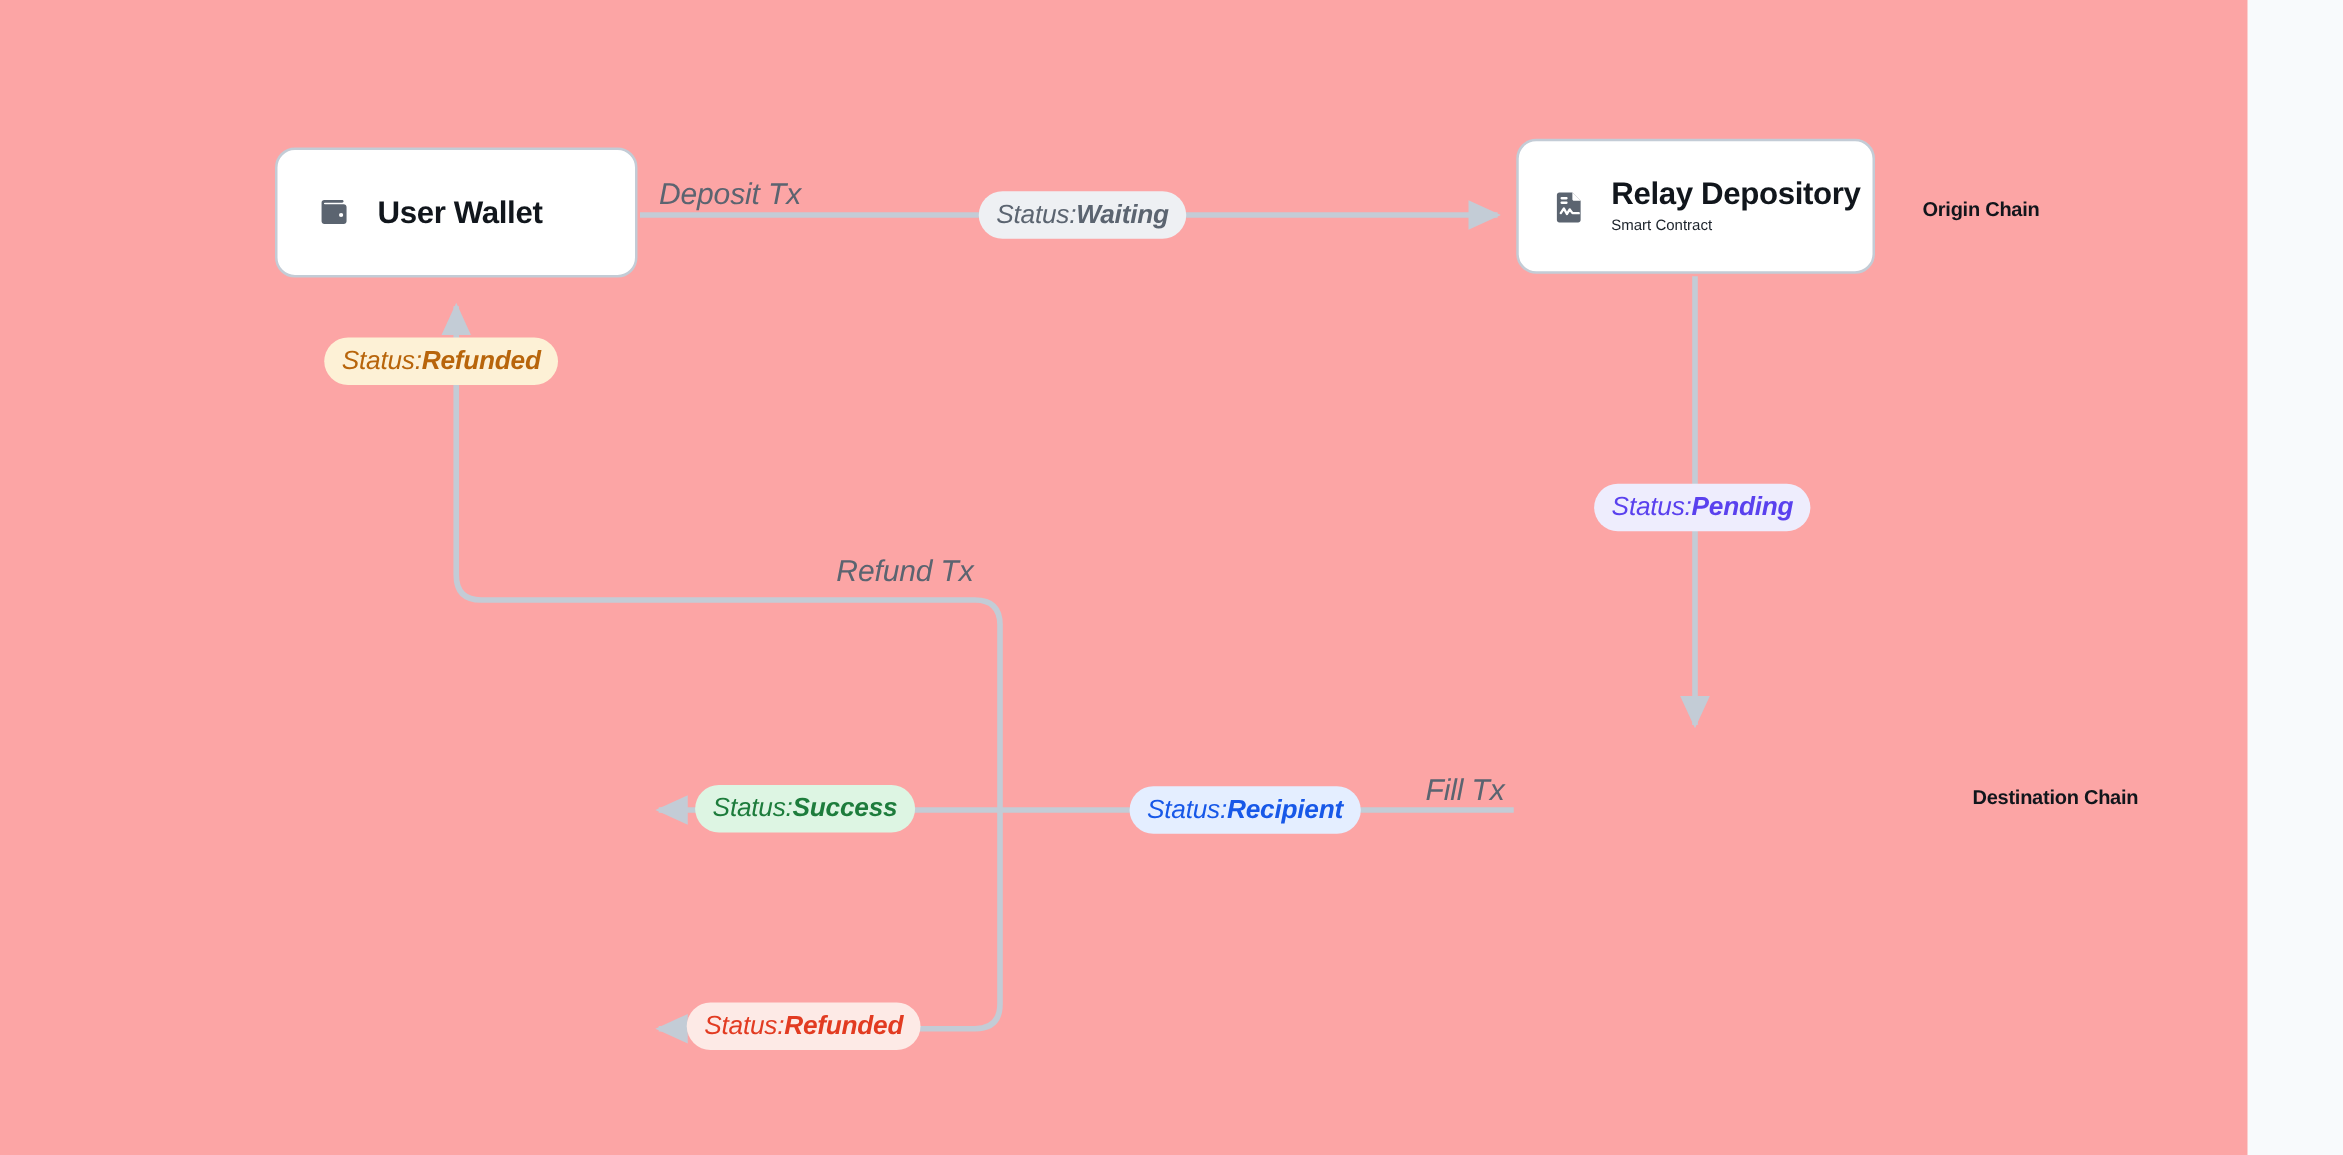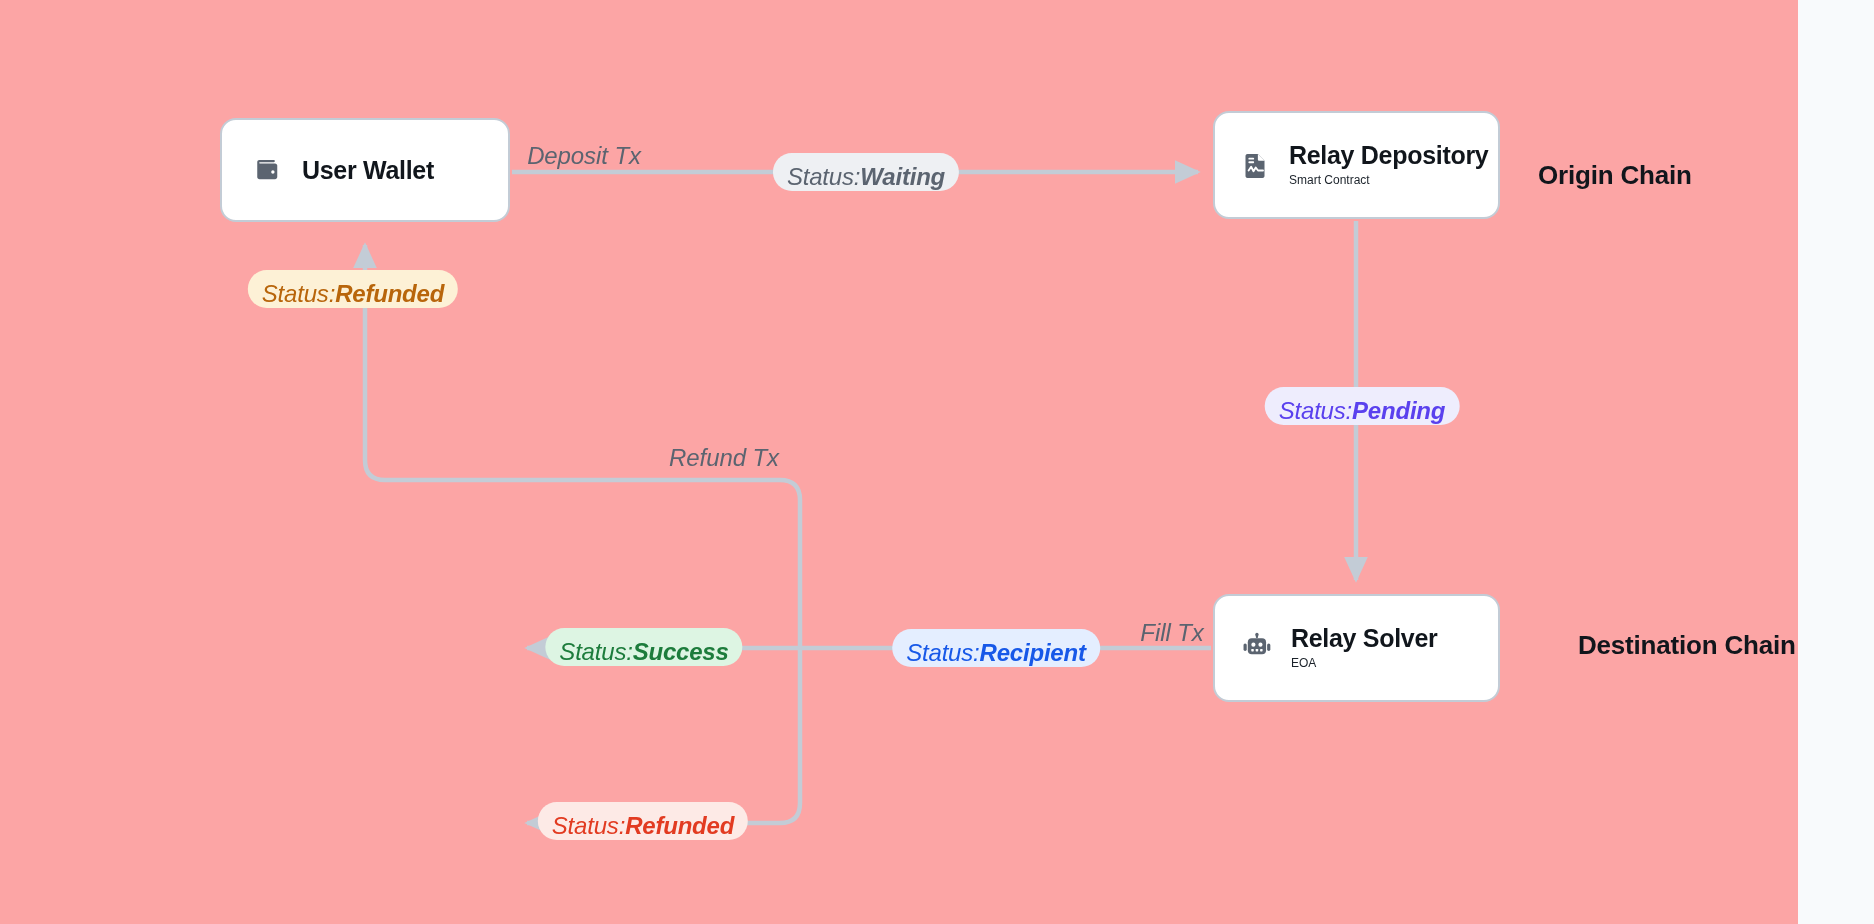--- a/index.html
+++ b/index.html
@@ -71,40 +71,40 @@
   .node.titled  { padding: 0 30px 0 26px; gap: 18px; }
 
   #node-user-wallet      { left: 220px;  top: 118px; width: 290px;  height: 104px; }
   #node-relay-depository { left: 1213px; top: 111px; width: 287px;  height: 108px; }
   #node-recipient-wallet { left: 220px;  top: 594px; width: 290px;  height: 104px; }
   #node-relay-solver     { left: 1213px; top: 594px; width: 287px;  height: 108px; }
 
   
   .chain-label {
     position: absolute;
-    font-size: 26px;
+    font-size: 16px;
     font-weight: bold;
     color: #11161c;
     letter-spacing: -0.2px;
     white-space: nowrap;
     z-index: 3;
   }
   #chain-origin      { left: 1538px; top: 160px; }
   #chain-destination { left: 1538px; top: 630px; margin-left: 40px; }
 
   
   .badge {
     position: absolute;
     display: inline-flex;
-    align-items: flex-end;
+    align-items: center;
     box-sizing: border-box;
     height: 38px;
     padding: 0 14px;
     border-radius: 19px;
-    font-size: 24px;
+    font-size: 21px;
     font-style: italic;
     letter-spacing: -0.2px;
     white-space: nowrap;
     z-index: 4;
     transform: translate(-50%, -50%);
   }
   .badge .b-key { font-weight: normal; }
   .badge .b-val { font-weight: bold; }
 
   .badge.waiting   { background: #eef0f3; color: #5b6470; }
@@ -190,40 +190,20 @@
         <path fill="none" stroke="#ffffff" stroke-width="1.5" stroke-linecap="round" stroke-linejoin="round" d="M6.1 16.4 L8.1 13.4 L10.0 17.0 L11.8 14.0 L13.6 16.4 L17.6 16.4"></path>
       </svg>
     </span>
     <span class="node-text">
       <span class="node-title">Relay Depository</span>
       <span class="node-sub">Smart Contract</span>
     </span>
   </div>
 
 
-  <div class="node titled" id="node-relay-solver">
-    <span class="node-icon">
-      <svg width="32" height="32" viewBox="0 0 24 24" aria-hidden="true">
-        <rect x="11.1" y="1.6" width="1.7" height="3.0" rx="0.8" fill="currentColor"></rect>
-        <circle cx="11.95" cy="1.9" r="1.25" fill="currentColor"></circle>
-        <rect x="5.1" y="4.6" width="13.7" height="12.0" rx="3.0" fill="currentColor"></rect>
-        <rect x="1.9" y="8.6" width="2.4" height="5.6" rx="1.2" fill="currentColor"></rect>
-        <rect x="19.6" y="8.6" width="2.4" height="5.6" rx="1.2" fill="currentColor"></rect>
-        <circle cx="9.3" cy="9.5" r="1.55" fill="#ffffff"></circle>
-        <circle cx="14.6" cy="9.5" r="1.55" fill="#ffffff"></circle>
-        <rect x="7.7" y="12.7" width="1.9" height="1.9" rx="0.5" fill="#ffffff"></rect>
-        <rect x="11.0" y="12.7" width="1.9" height="1.9" rx="0.5" fill="#ffffff"></rect>
-        <rect x="14.3" y="12.7" width="1.9" height="1.9" rx="0.5" fill="#ffffff"></rect>
-      </svg>
-    </span>
-    <span class="node-text">
-      <span class="node-title">Relay Solver</span>
-      <span class="node-sub">EOA</span>
-    </span>
-  </div>
 
   <div class="chain-label" id="chain-origin">Origin Chain</div>
   <div class="chain-label" id="chain-destination">Destination Chain</div>
 
   <div class="edge-label" id="label-deposit-tx">Deposit Tx</div>
   <div class="edge-label" id="label-refund-tx">Refund Tx</div>
   <div class="edge-label" id="label-fill-tx">Fill Tx</div>
 
   <div class="badge waiting" id="badge-waiting">
     <span class="b-key">Status:</span>

